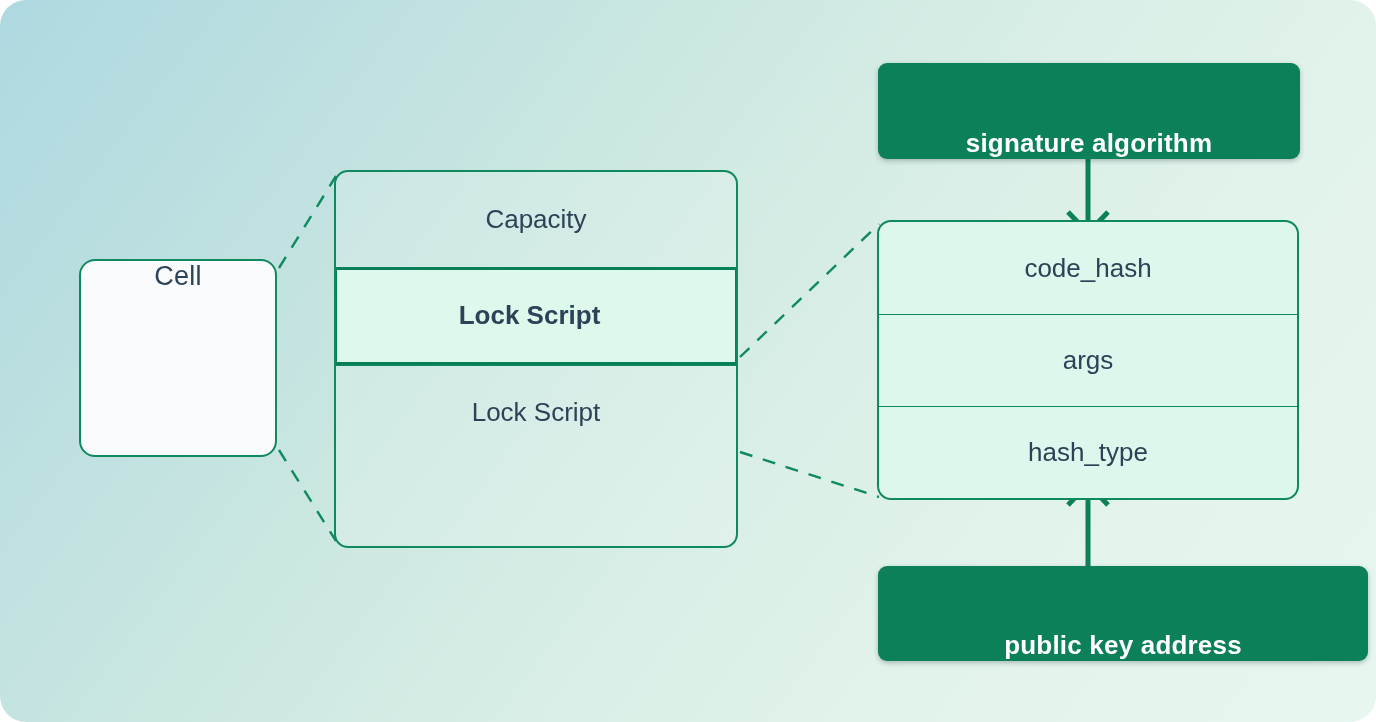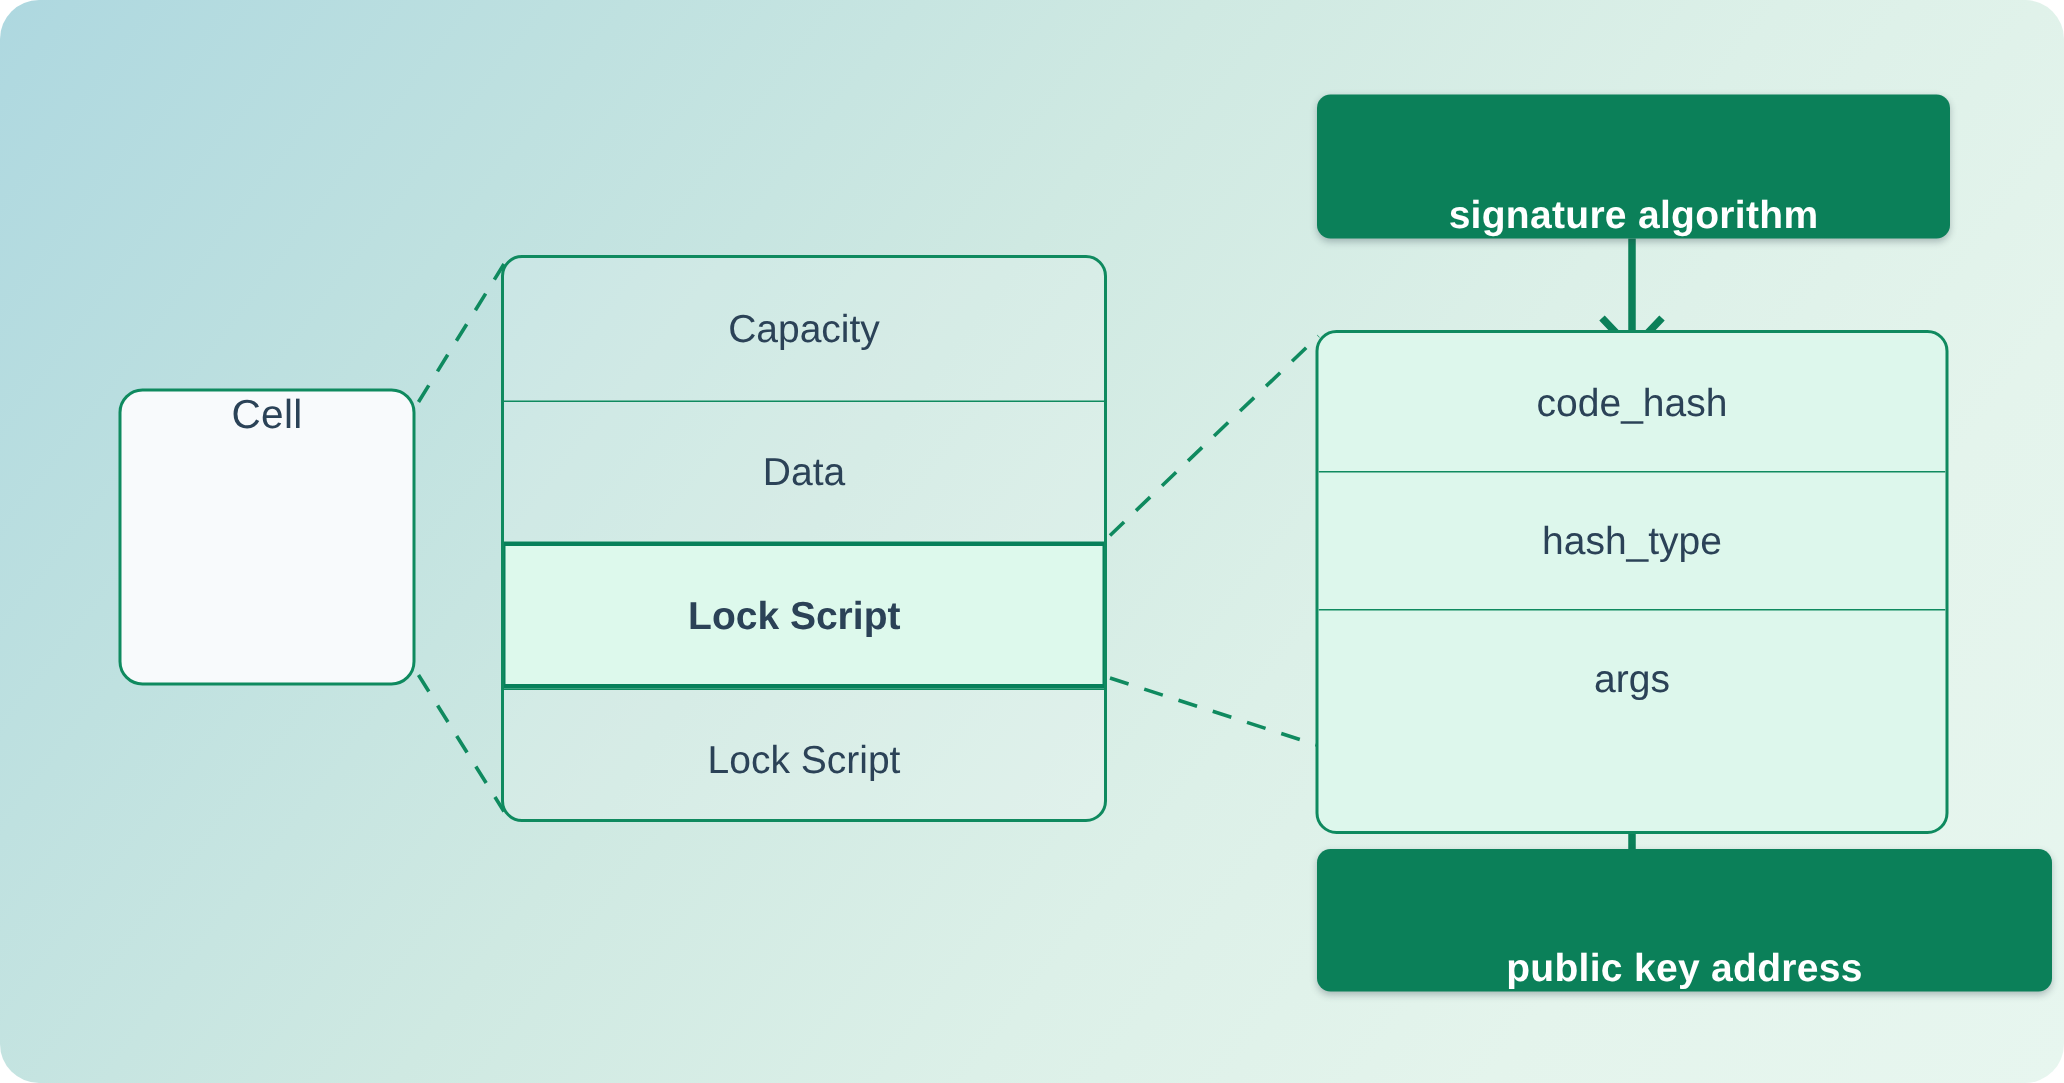--- a/index.html
+++ b/index.html
@@ -66,21 +66,21 @@
   .stack-mid {
     left: 334px;
     top: 170px;
     width: 404px;
     height: 378px;
   }
   .stack-right {
     left: 877px;
     top: 220px;
     width: 422px;
-    height: 336px;
+    height: 280px;
     background: #ddf7ec;
   }
   .row {
     box-sizing: border-box;
     display: flex;
     align-items: center;
     justify-content: center;
     font-size: 26px;
     color: #2b4257;
     position: relative;
@@ -155,40 +155,37 @@
   </svg>
 
   <div class="cell-box">
     <span class="label">Cell</span>
   </div>
 
   <div class="stack stack-mid">
     <div class="row">
       <span>Capacity</span>
     </div>
-    <div class="row">
-      <span>Data</span>
-    </div>
     <div class="row highlight">
       <span>Lock Script</span>
     </div>
     <div class="row">
       <span>Lock Script</span>
     </div>
   </div>
 
   <div class="stack stack-right">
     <div class="row">
       <span>code_hash</span>
     </div>
     <div class="row">
-      <span>hash_type</span>
+      <span>args</span>
     </div>
     <div class="row">
-      <span>args</span>
+      <span>hash_type</span>
     </div>
   </div>
 
   <div class="pill pill-top">
     <span>signature algorithm</span>
   </div>
   <div class="pill pill-bottom">
     <span>public key address</span>
   </div>
 

